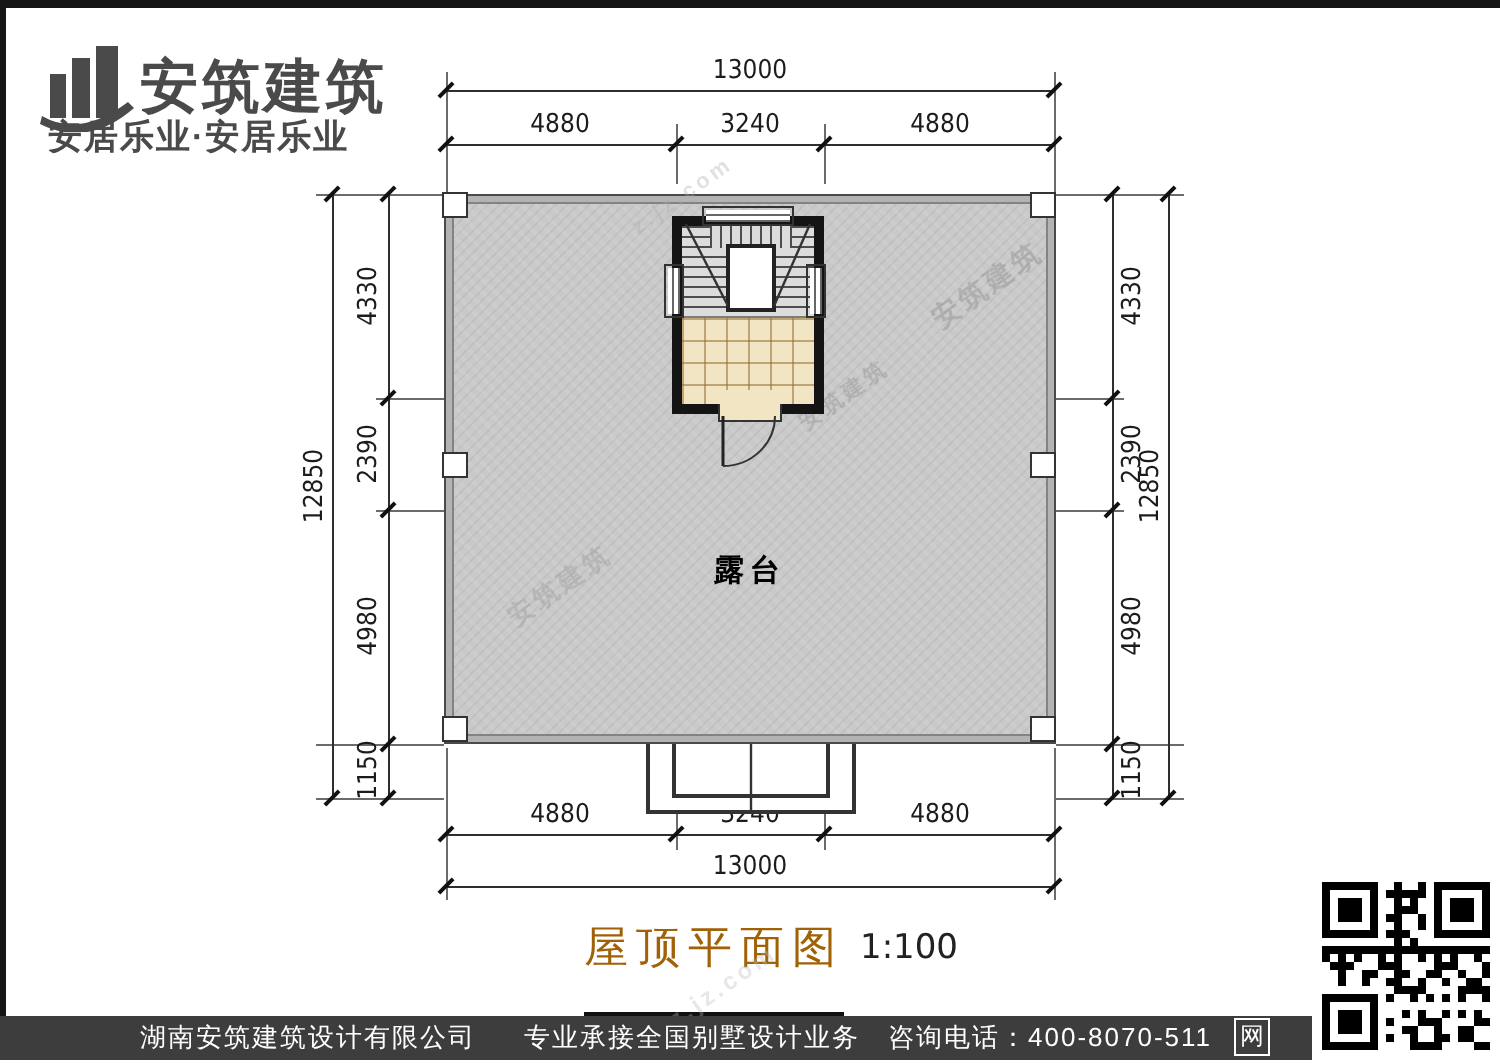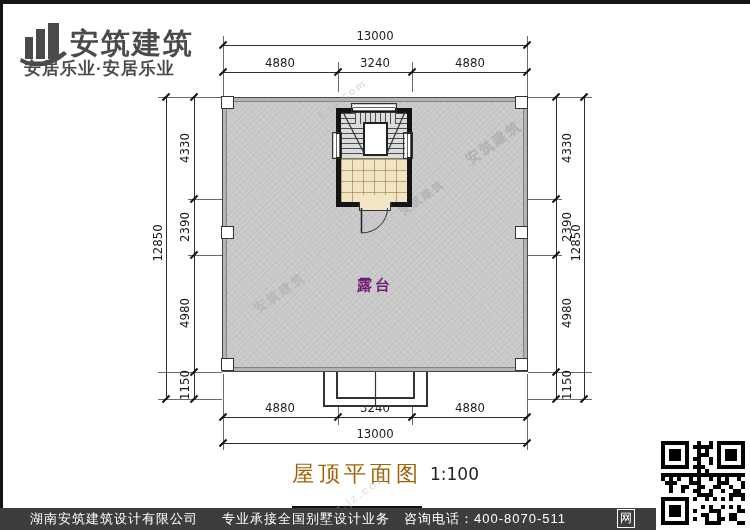--- a/index.html
+++ b/index.html
@@ -14,21 +14,21 @@
   .logo-tag{position:absolute;left:24px;top:57px;font-size:17px;font-weight:bold;color:#4a4a4a;letter-spacing:1px;}
   
   .terrace{position:absolute;left:222px;top:97px;width:306px;height:275px;box-sizing:border-box;
            background:#b3b3b3;border:1px solid #4a4a4a;}
   .terrace-inner{position:absolute;left:3px;top:3px;right:3px;bottom:3px;border:1px solid #838383;
            background:#c9c9c9;
            background-image:repeating-linear-gradient(45deg,rgba(255,255,255,.07) 0 2px,transparent 2px 5px),
                             repeating-linear-gradient(-45deg,rgba(0,0,0,.045) 0 1px,transparent 1px 4px);}
   .col-sq{position:absolute;width:13px;height:13px;background:#fff;border:1px solid #333;box-sizing:border-box;z-index:3;}
   .room-label{position:absolute;left:345px;top:276px;width:60px;text-align:center;font-size:15px;
-              font-weight:bold;color:#701a75;letter-spacing:3px;z-index:4;}
+              font-weight:bold;color:#000000;letter-spacing:3px;z-index:4;}
   
   .stairwell{position:absolute;left:336px;top:108px;width:76px;height:99px;box-sizing:border-box;
              border:5px solid #141414;background:#dedede;z-index:4;}
   .treads-h{position:absolute;background-color:#dcdcdc;
             background-image:repeating-linear-gradient(to bottom,#4d4d4d 0 1px,transparent 1px 5px);}
   .treads-v{position:absolute;background-color:#dcdcdc;
             background-image:repeating-linear-gradient(to right,#4d4d4d 0 1px,transparent 1px 5px);}
   .stair-open{position:absolute;left:363px;top:122px;width:25px;height:34px;background:#fff;
               border:2px solid #222;box-sizing:border-box;z-index:6;}
   .stair-divider{position:absolute;left:341px;top:158px;width:66px;height:1px;background:#7c7c7c;z-index:6;}
@@ -58,21 +58,21 @@
           font-size:13px;color:#1c1c1c;transform:scaleX(.9);}
   .dimtxt.v{height:14px;transform:rotate(-90deg) scaleX(.9);}
   
   .sheet-title{position:absolute;left:292px;top:459px;font-size:22px;color:#a16207;letter-spacing:4px;
                border-bottom:3px solid #111;padding-bottom:17px;}
   .sheet-scale{position:absolute;left:430px;top:464px;font-size:17px;color:#222;font-family:"DejaVu Sans",sans-serif;}
   
   .footer{position:absolute;left:0;top:508px;width:750px;height:22px;background:#3d3d3d;color:#fff;
           display:flex;align-items:center;font-size:13px;font-weight:500;z-index:8;}
   .footer .f1{margin-left:17px;letter-spacing:1px;}
-  .footer .f2{margin-left:30px;letter-spacing:1px;text-align:right;}
+  .footer .f2{margin-left:70px;letter-spacing:1px;text-align:right;}
   .footer .f3{margin-left:24px;letter-spacing:1px;}
   .footer .f4{margin-left:14px;letter-spacing:1px;}
   .web-badge{position:absolute;left:617px;top:509px;width:16px;height:17px;border:1px solid #fff;
              color:#fff;font-size:12px;line-height:17px;text-align:center;background:#3d3d3d;z-index:9;}
   .qr{position:absolute;left:656px;top:436px;width:94px;height:94px;background:#fff;z-index:10;
       display:flex;align-items:center;justify-content:center;}
   
   .wm{position:absolute;color:#8d8d8d;font-weight:bold;transform:rotate(-35deg);letter-spacing:2px;z-index:4;}
   svg.linework{position:absolute;left:0;top:0;z-index:7;pointer-events:none;}
 </style>

